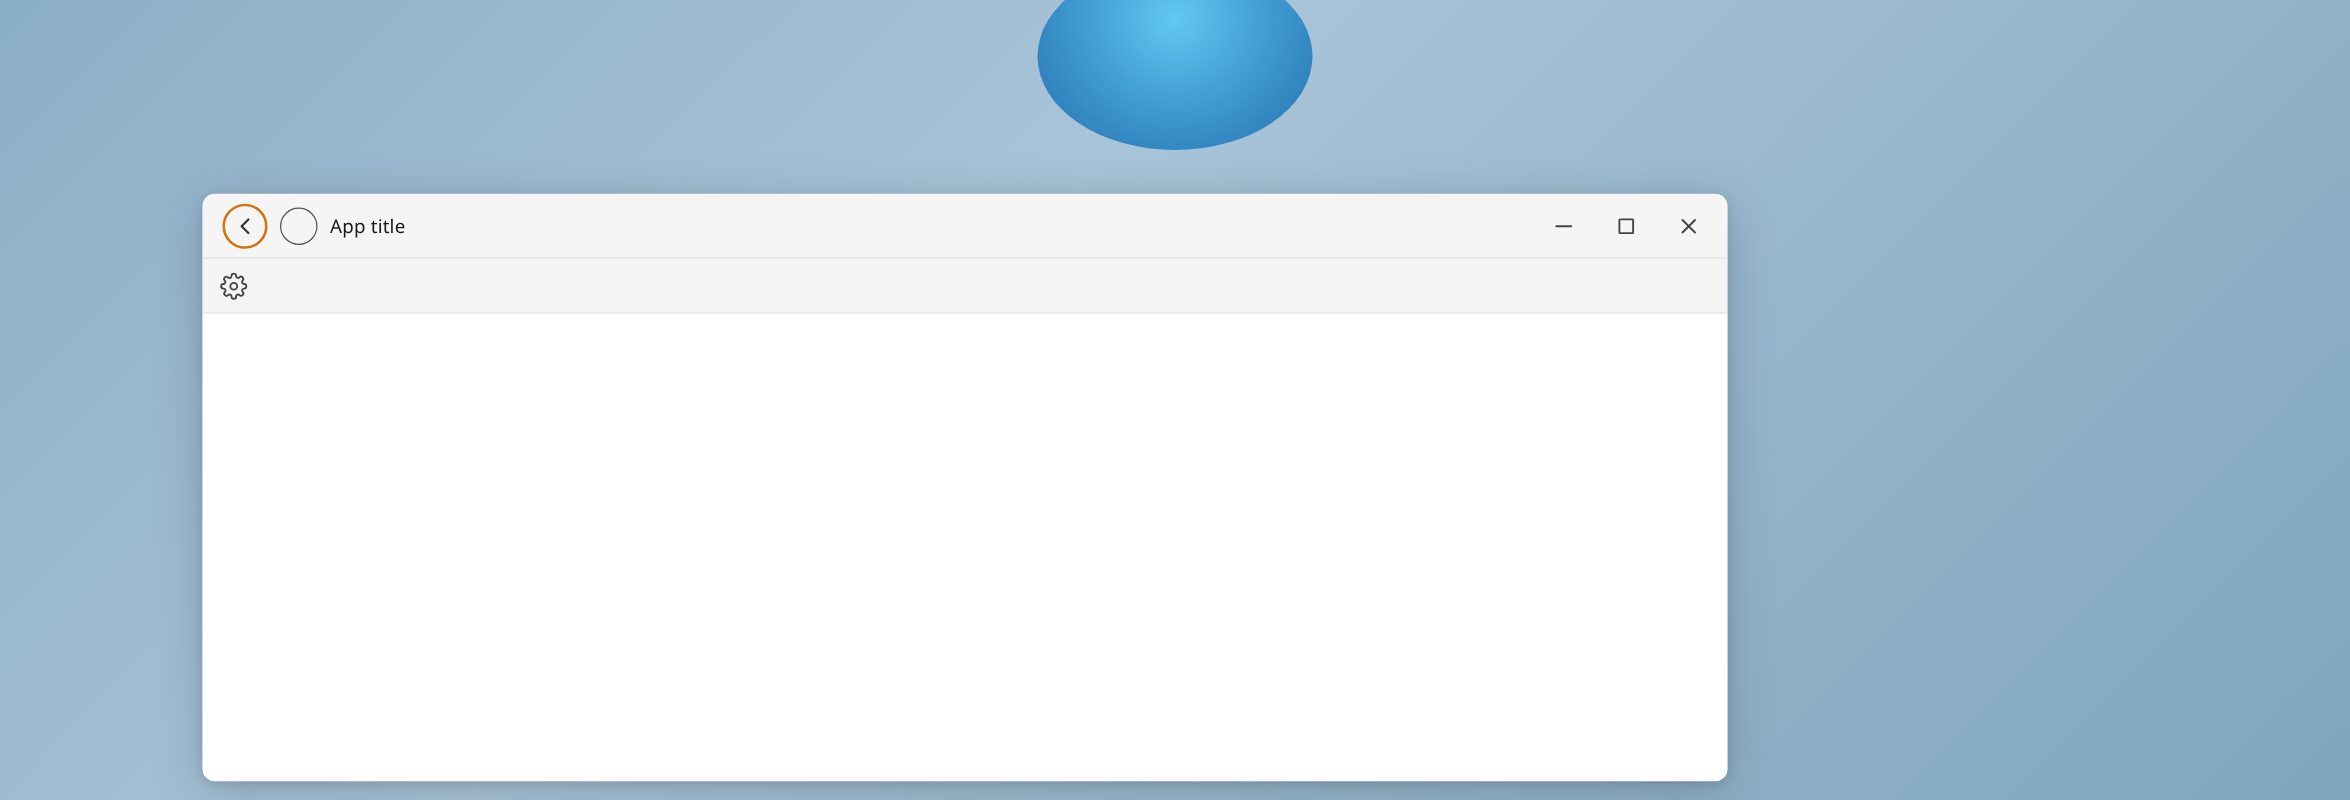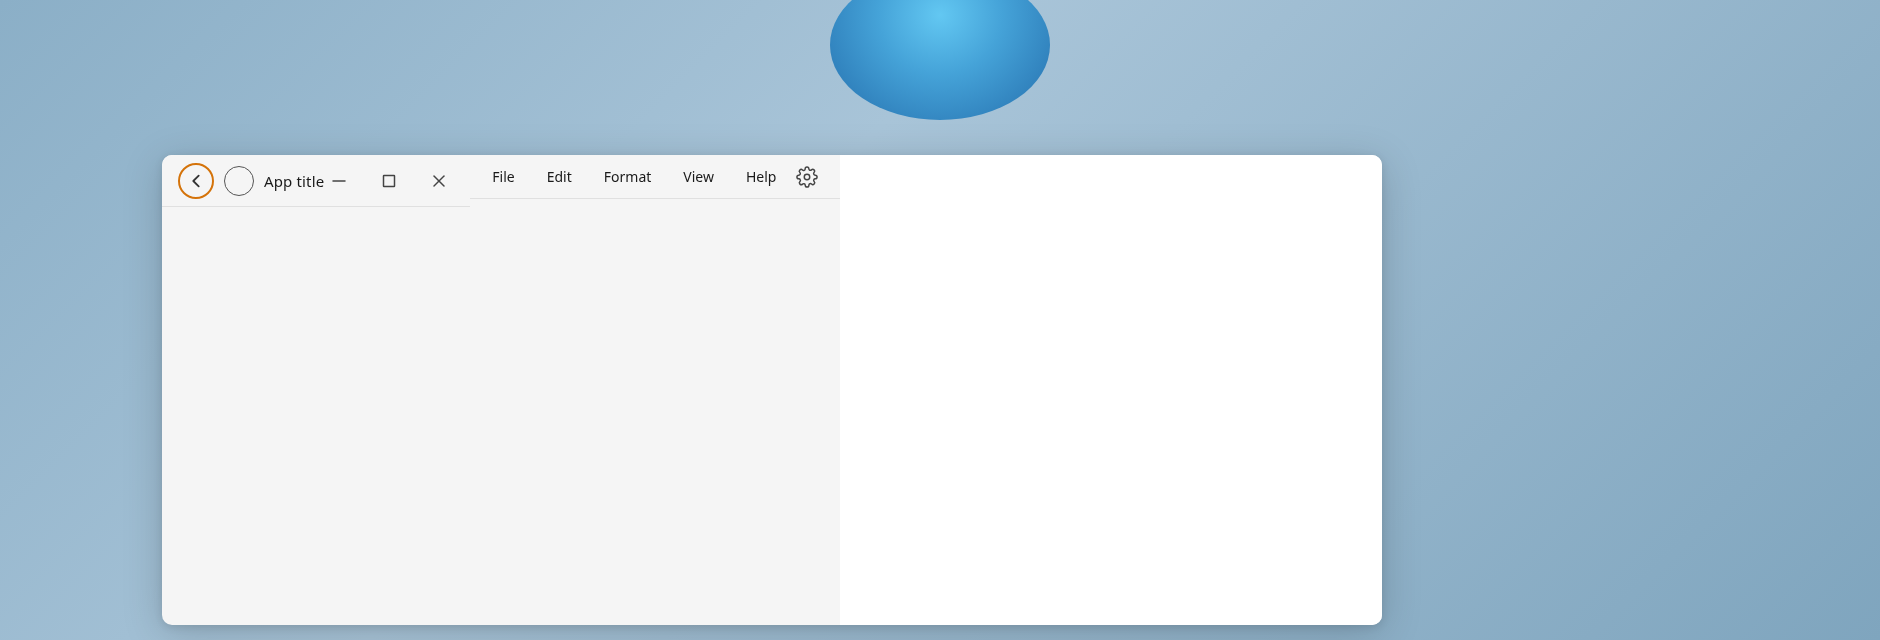--- a/index.html
+++ b/index.html
@@ -36,20 +36,21 @@
     .window {
       position: absolute;
       top: 155px;
       left: 162px;
       width: 1220px;
       height: 470px;
       background: #f5f5f5;
       border-radius: 10px;
       box-shadow: 0 8px 40px rgba(0,0,0,0.18), 0 2px 8px rgba(0,0,0,0.10);
       display: flex;
+      flex-direction: column;
       overflow: hidden;
     }
 
     
     .title-bar {
       display: flex;
       align-items: center;
       padding: 0 16px;
       height: 52px;
       background: #f5f5f5;
@@ -215,27 +216,20 @@
       <button class="win-btn" title="Close">
         <svg viewBox="0 0 16 16" fill="none">
           <line x1="3" y1="3" x2="13" y2="13" stroke="#444" stroke-width="1.5" stroke-linecap="round"></line>
           <line x1="13" y1="3" x2="3" y2="13" stroke="#444" stroke-width="1.5" stroke-linecap="round"></line>
         </svg>
       </button>
     </div>
   </div>
 
   <div class="menu-bar">
-    <div class="menu-items">
-      <div class="menu-item">File</div>
-      <div class="menu-item">Edit</div>
-      <div class="menu-item">Format</div>
-      <div class="menu-item">View</div>
-      <div class="menu-item">Help</div>
-    </div>
     <div class="menu-bar-right">
       <button class="gear-btn" title="Settings">
         <svg viewBox="0 0 24 24" fill="none" stroke="#444" stroke-width="1.6" stroke-linecap="round" stroke-linejoin="round">
           <circle cx="12" cy="12" r="3"></circle>
           <path d="M19.4 15a1.65 1.65 0 0 0 .33 1.82l.06.06a2 2 0 0 1-2.83 2.83l-.06-.06a1.65 1.65 0 0 0-1.82-.33 1.65 1.65 0 0 0-1 1.51V21a2 2 0 0 1-4 0v-.09A1.65 1.65 0 0 0 9 19.4a1.65 1.65 0 0 0-1.82.33l-.06.06a2 2 0 0 1-2.83-2.83l.06-.06A1.65 1.65 0 0 0 4.68 15a1.65 1.65 0 0 0-1.51-1H3a2 2 0 0 1 0-4h.09A1.65 1.65 0 0 0 4.6 9a1.65 1.65 0 0 0-.33-1.82l-.06-.06a2 2 0 0 1 2.83-2.83l.06.06A1.65 1.65 0 0 0 9 4.68a1.65 1.65 0 0 0 1-1.51V3a2 2 0 0 1 4 0v.09a1.65 1.65 0 0 0 1 1.51 1.65 1.65 0 0 0 1.82-.33l.06-.06a2 2 0 0 1 2.83 2.83l-.06.06A1.65 1.65 0 0 0 19.4 9a1.65 1.65 0 0 0 1.51 1H21a2 2 0 0 1 0 4h-.09a1.65 1.65 0 0 0-1.51 1z"></path>
         </svg>
       </button>
     </div>
   </div>
 

